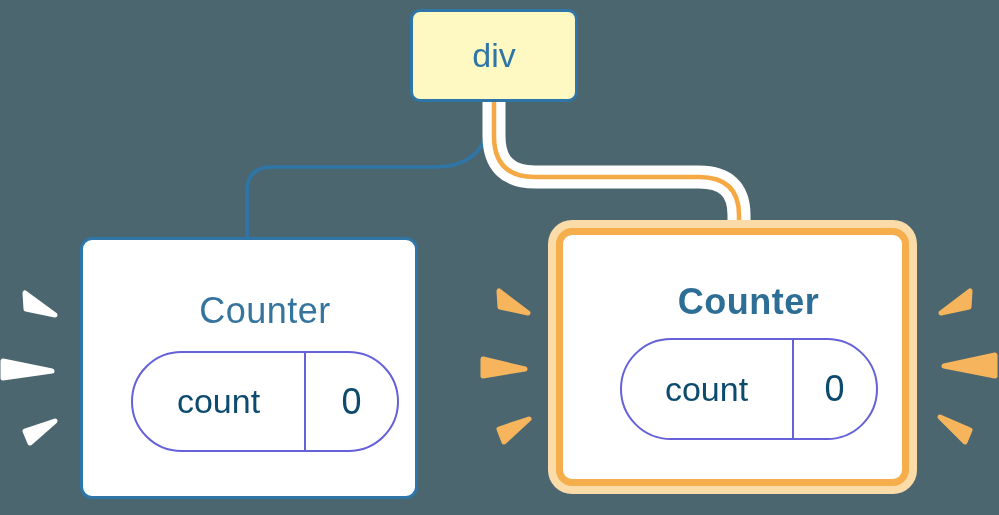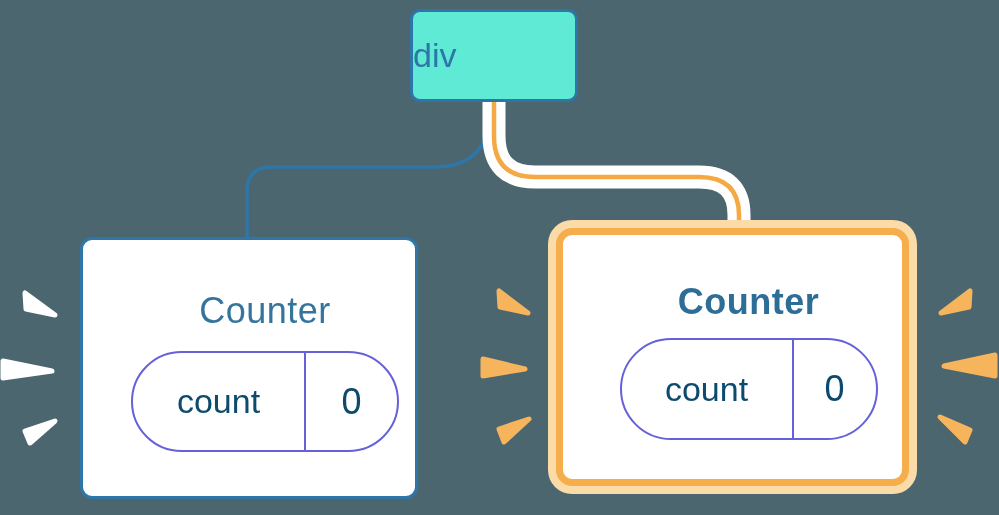--- a/index.html
+++ b/index.html
@@ -6,22 +6,22 @@
   body { font-family:"Liberation Sans", sans-serif; }
   .stage {
     position:relative; width:999px; height:515px;
     background:#4C6670; overflow:hidden;
   }
   svg.overlay {
     position:absolute; left:0; top:0; width:999px; height:515px; z-index:1;
   }
   .node-box {
     position:absolute; left:410px; top:9px; width:168px; height:93px;
-    background:#5eead4; border:3px solid #2E76A8; border-radius:10px;
-    display:flex; align-items:center; 
+    background:#fef9c3; border:3px solid #2E76A8; border-radius:10px;
+    display:flex; align-items:center; justify-content:center;
     font-size:34px; color:#2E76A8; z-index:2;
   }
   .card {
     position:absolute; background:#fff; z-index:2;
     display:flex; flex-direction:column; align-items:center;padding-left:32px;
   }
   .card-left {
     left:80px; top:237px; width:338px; height:262px;
     border:3px solid #2E76A8; border-radius:12px;
   }

